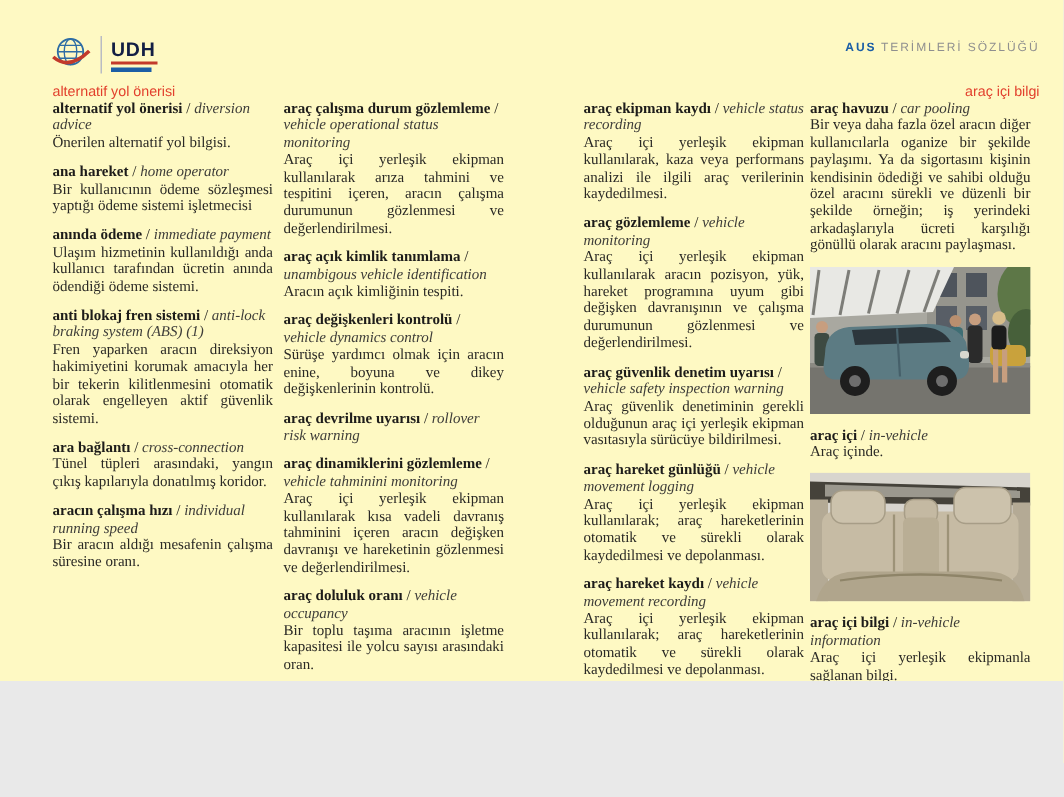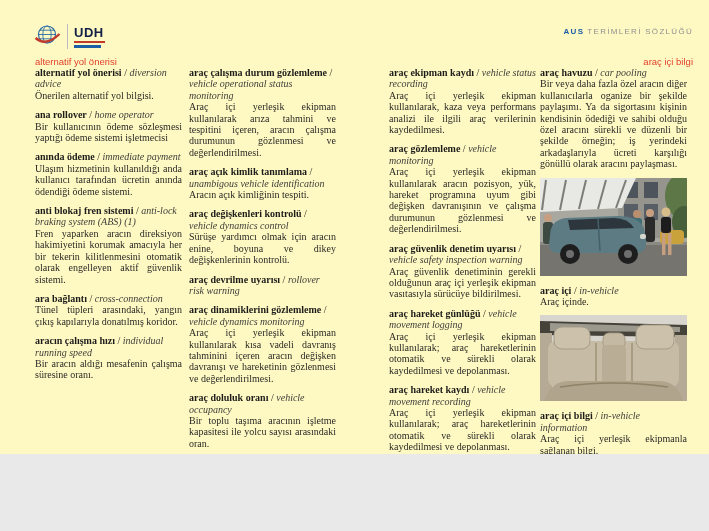--- a/index.html
+++ b/index.html
@@ -77,21 +77,21 @@
   <div class="runhead right">araç içi bilgi</div>
 
   <section class="col c1">
   <div class="entry">
     <p class="head"><b>alternatif yol önerisi</b><span> / </span><i>diversion advice</i></p>
     <p class="def">Önerilen alternatif yol bilgisi.</p>
   </div>
 
 
   <div class="entry">
-    <p class="head"><b>ana rollover</b><span> / </span><i>home operator</i></p>
+    <p class="head"><b>ana hareket</b><span> / </span><i>home operator</i></p>
     <p class="def">Bir kullanıcının ödeme sözleşmesi yaptığı ödeme sistemi işletmecisi</p>
   </div>
 
   <div class="entry">
     <p class="head"><b>anında ödeme</b><span> / </span><i>immediate payment</i></p>
     <p class="def">Ulaşım hizmetinin kullanıldığı anda kullanıcı tarafından ücretin anında ödendiği ödeme sistemi.</p>
   </div>
 
   <div class="entry">
     <p class="head"><b>anti blokaj fren sistemi</b><span> / </span><i>anti-lock braking system (ABS) (1)</i></p>
@@ -122,21 +122,21 @@
   <div class="entry">
     <p class="head"><b>araç değişkenleri kontrolü</b><span> / </span><i>vehicle dynamics control</i></p>
     <p class="def">Sürüşe yardımcı olmak için aracın enine, boyuna ve dikey değişkenlerinin kontrolü.</p>
   </div>
 
   <div class="entry">
     <p class="head"><b>araç devrilme uyarısı</b><span> / </span><i>rollover risk warning</i></p>
   </div>
 
   <div class="entry">
-    <p class="head"><b>araç dinamiklerini gözlemleme</b><span> / </span><i>vehicle dynamics monitoring</i></p>
+    <p class="head"><b>araç dinamiklerini gözlemleme</b><span> / </span><i>vehicle tahminini monitoring</i></p>
     <p class="def">Araç içi yerleşik ekipman kullanılarak kısa vadeli davranış tahminini içeren aracın değişken davranışı ve hareketinin gözlenmesi ve değerlendirilmesi.</p>
   </div>
 
   <div class="entry">
     <p class="head"><b>araç doluluk oranı</b><span> / </span><i>vehicle occupancy</i></p>
     <p class="def">Bir toplu taşıma aracının işletme kapasitesi ile yolcu sayısı arasındaki oran.</p>
   </div>
 </section>
   <section class="col c3">
   <div class="entry">

